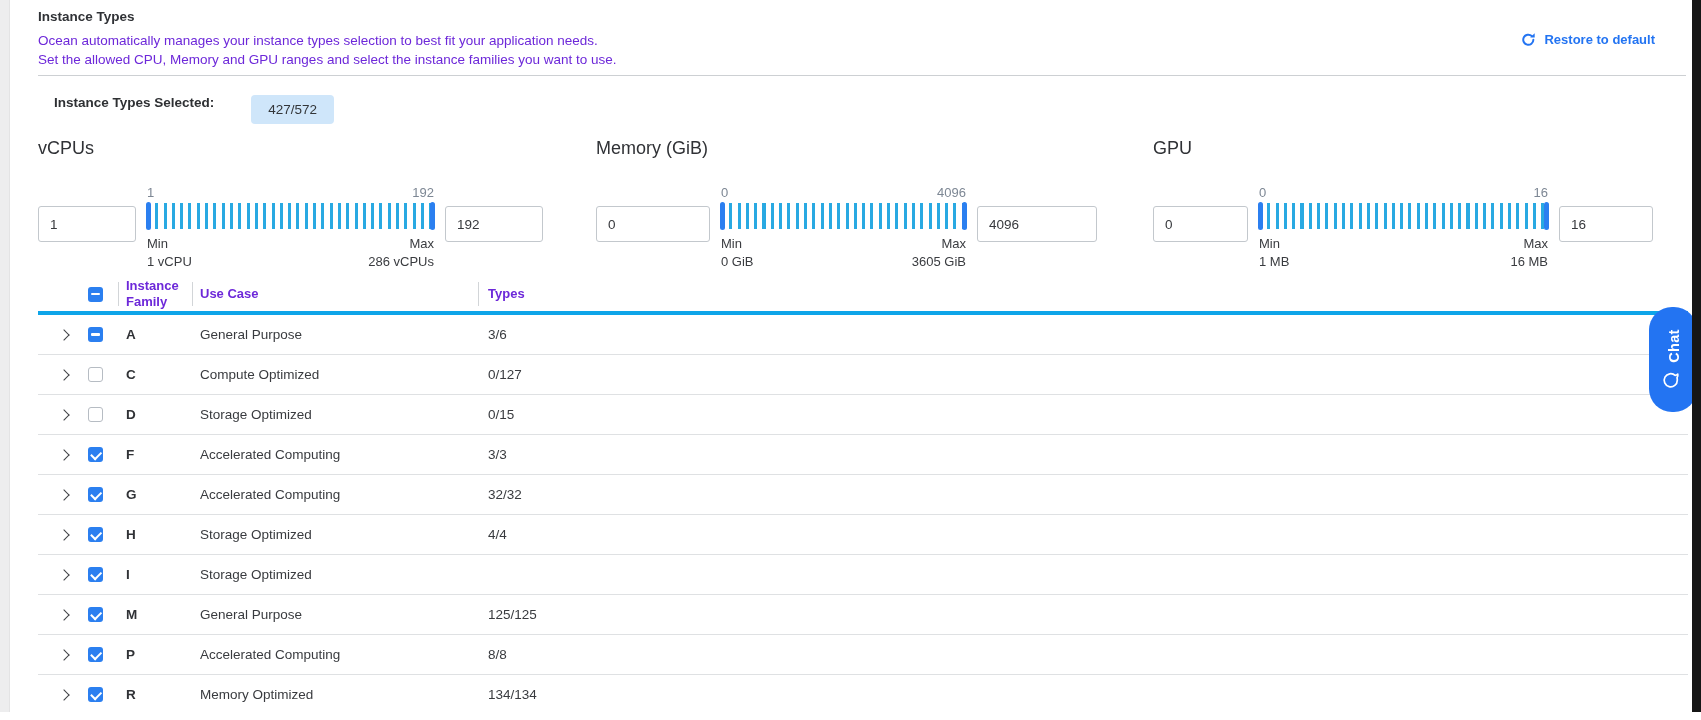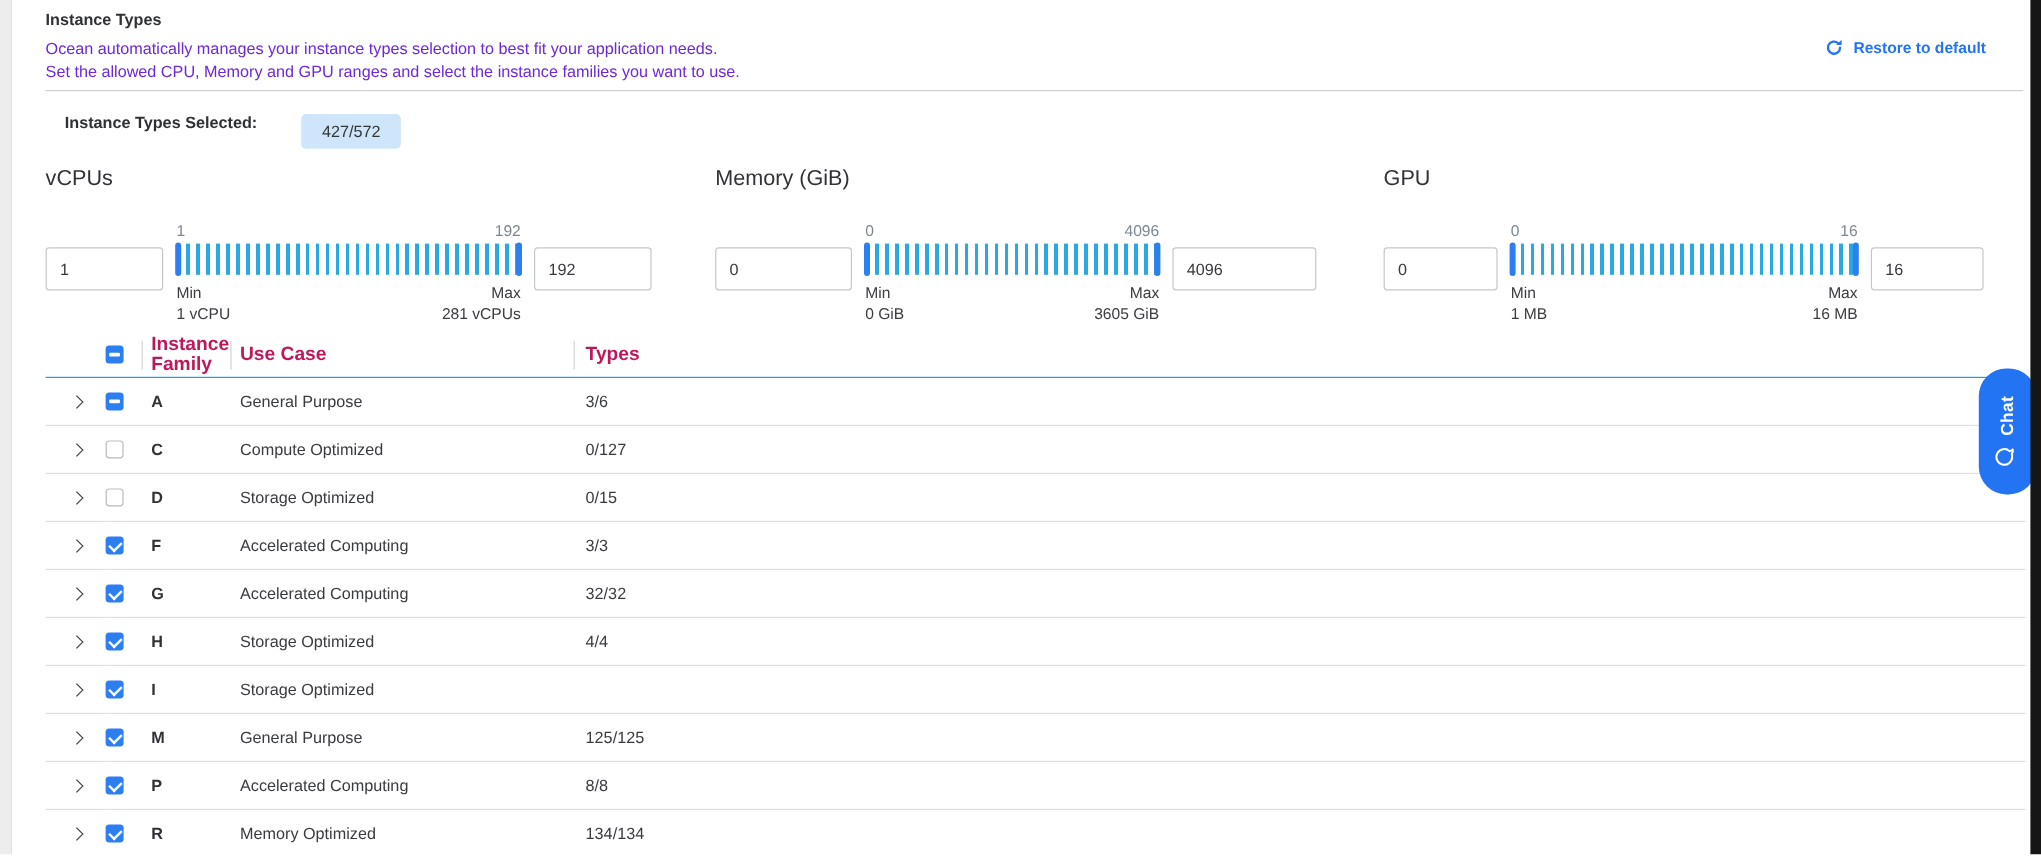--- a/index.html
+++ b/index.html
@@ -46,21 +46,21 @@
            cursor:pointer; }
   .handle { position:absolute; top:-1px; width:5px; height:28px; background:#2b7ff0; border-radius:2.5px; cursor:ew-resize; }
   .handle.left { left:-1px; } .handle.right { right:-1px; }
   .caps { display:flex; justify-content:space-between; margin-top:6px; }
   .cap { font-size:13px; color:#3a3c40; line-height:18px; }
   .cap.right { text-align:right; }
 
   
   .types-table { position:absolute; left:38px; top:277px; right:13px; }
   .t-header, .t-row { display:grid; grid-template-columns:50px 30px 74px 286px auto; align-items:center; }
-  .t-header { height:38px; border-bottom:1px solid #0ea5e9; font-size:16px; font-weight:bold; color:#be185d; }
+  .t-header { height:38px; border-bottom:4px solid #0ea5e9; font-size:13px; font-weight:bold; color:#6d28d9; }
   .t-header .hcell { position:relative; padding-left:8px; line-height:16px; }
   .t-header .hcell.types { padding-left:10px; }
   .t-header .hcell::before { content:""; position:absolute; left:0; top:50%; transform:translateY(-50%);
                              width:1px; height:24px; background:#d2d5d8; }
   .t-row { height:40px; border-bottom:1px solid #dfe1e3; font-size:13.5px; color:#393b3f; }
   .chevron-wrap { margin-left:16px; width:20px; height:20px; display:flex; align-items:center; justify-content:center; cursor:pointer; }
   .chevron { width:8px; height:8px; border-top:1.7px solid #3f4144; border-right:1.7px solid #3f4144; transform:rotate(45deg); }
   .cb-wrap { display:flex; align-items:center; }
   .checkbox { width:15px; height:15px; border-radius:3px; position:relative; cursor:pointer; flex:none; }
   .checkbox.unchecked { background:#fff; border:1.5px solid #b6bcc3; }
@@ -120,21 +120,21 @@
           <div class="handle left"></div>
           <div class="handle right"></div>
         </div>
         <div class="caps">
           <div class="cap left">
             <div>Min</div>
             <div>1 vCPU</div>
           </div>
           <div class="cap right">
             <div>Max</div>
-            <div>281 vCPUs</div>
+            <div>286 vCPUs</div>
           </div>
         </div>
       </div>
       <input class="range-input max" value="192" style="">
     </div>
   </div>
 
   <div class="slider-group sg-memory">
     <div class="slider-label">Memory (GiB)</div>
     <div class="slider-row">

